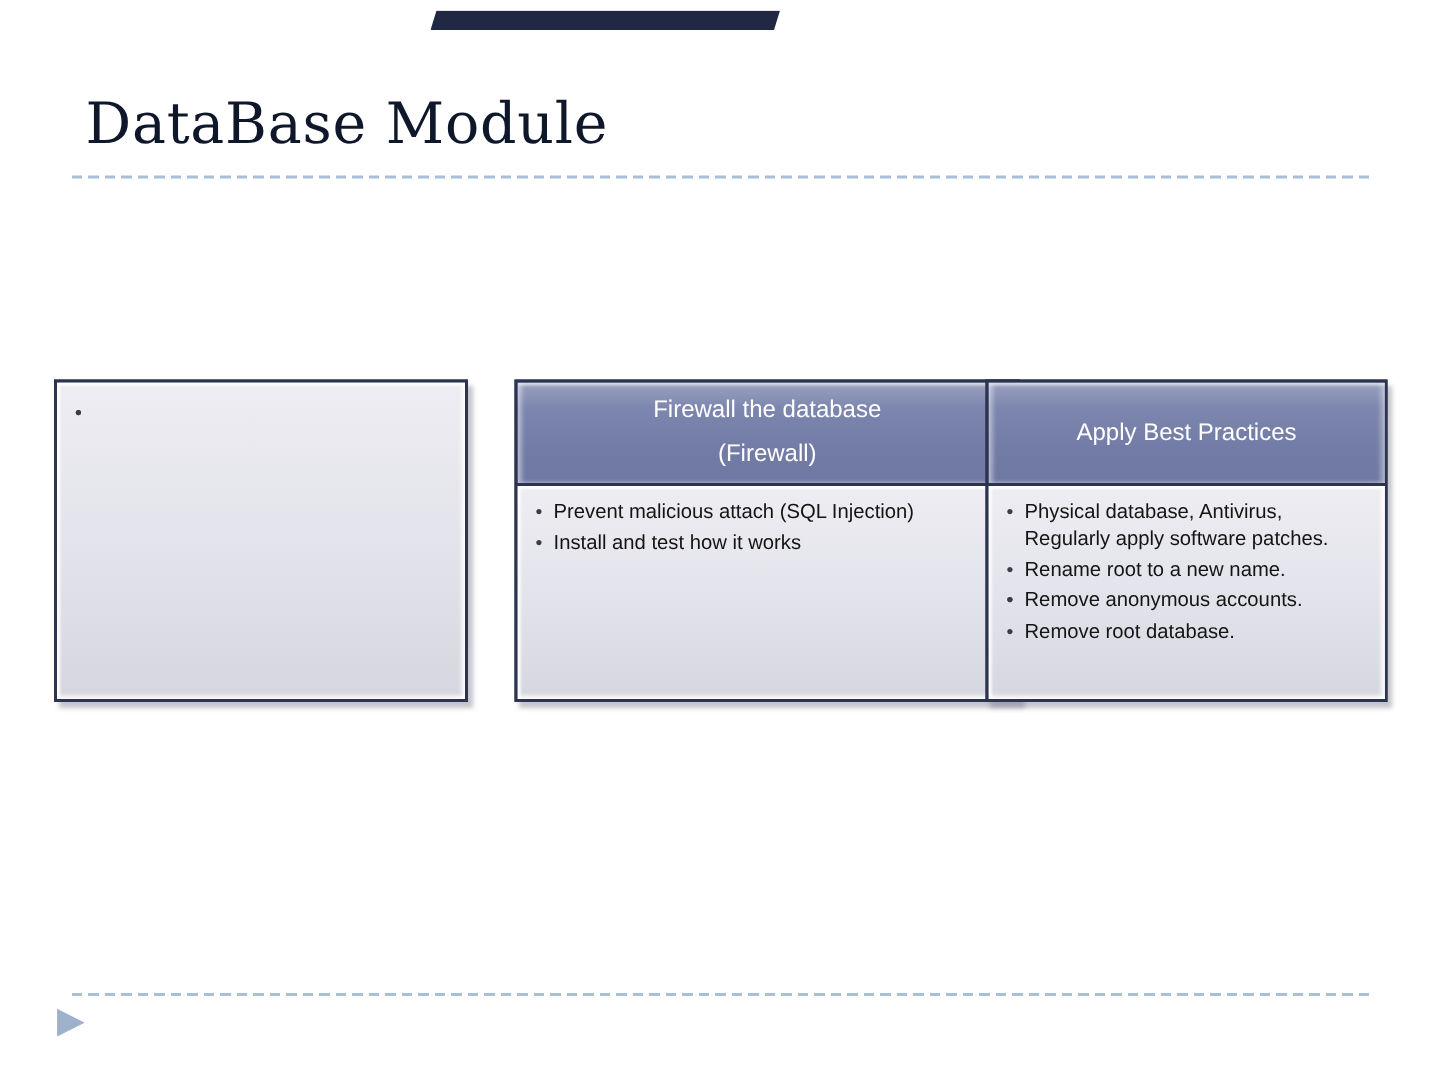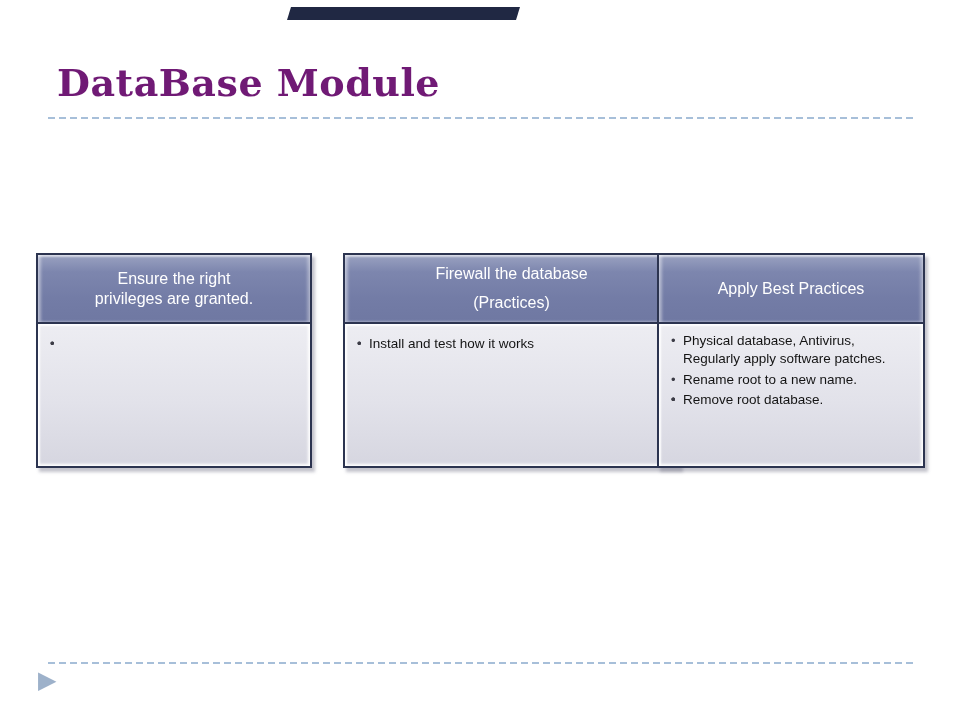--- a/index.html
+++ b/index.html
@@ -20,24 +20,24 @@
     background: #202843;
     clip-path: polygon(4px 0, 100% 0, calc(100% - 4px) 100%, 0 100%);
   }
 
   
   .title {
     position: absolute;
     left: 57px; top: 60px;
     margin: 0;
     font-family: "DejaVu Serif", "Liberation Serif", serif;
-    font-weight: 700;
+    font-weight: 400;
     font-size: 38px;
     letter-spacing: 0.5px;
-    color: #701a75;
+    color: #0f172a;
     white-space: nowrap;
   }
 
   
   .rule {
     position: absolute;
     left: 48px;
     width: 865px;
     height: 2px;
     background: repeating-linear-gradient(90deg, #a7bfd9 0 7px, transparent 7px 11px);
@@ -124,45 +124,42 @@
 
 <div class="slide">
 
   <div class="top-bar"></div>
 
   <h1 class="title">DataBase Module</h1>
 
   <div class="rule rule-top"></div>
 
   <div class="card card-1">
-    <div class="card-header">
-      <div class="hline">Ensure the right</div>
-      <div class="hline">privileges are granted.</div>
-    </div>
     <div class="card-body">
       <ul>
         <li>
           <span class="bullet">•</span>
         </li>
         <li>
           <span class="bullet">•</span>
         </li>
       </ul>
     </div>
   </div>
 
   <div class="card card-2">
     <div class="card-header spaced">
       <div class="hline">Firewall the database</div>
-      <div class="hline">(Practices)</div>
+      <div class="hline">(Firewall)</div>
     </div>
     <div class="card-body">
       <ul>
         <li>
           <span class="bullet">•</span>
+          <span>Prevent malicious attach (SQL Injection)</span>
         </li>
         <li>
           <span class="bullet">•</span>
           <span>Install and test how it works</span>
         </li>
       </ul>
     </div>
   </div>
 
   <div class="card card-3">
@@ -177,20 +174,21 @@
         </li>
         <li>
           <span class="bullet">•</span>
           <span>Rename root to a new name.</span>
         </li>
         <li>
           <span class="bullet">•</span>
         </li>
         <li>
           <span class="bullet">•</span>
+          <span>Remove anonymous accounts.</span>
         </li>
         <li>
           <span class="bullet">•</span>
           <span>Remove root database.</span>
         </li>
       </ul>
     </div>
   </div>
 
   <div class="rule rule-bottom"></div>

